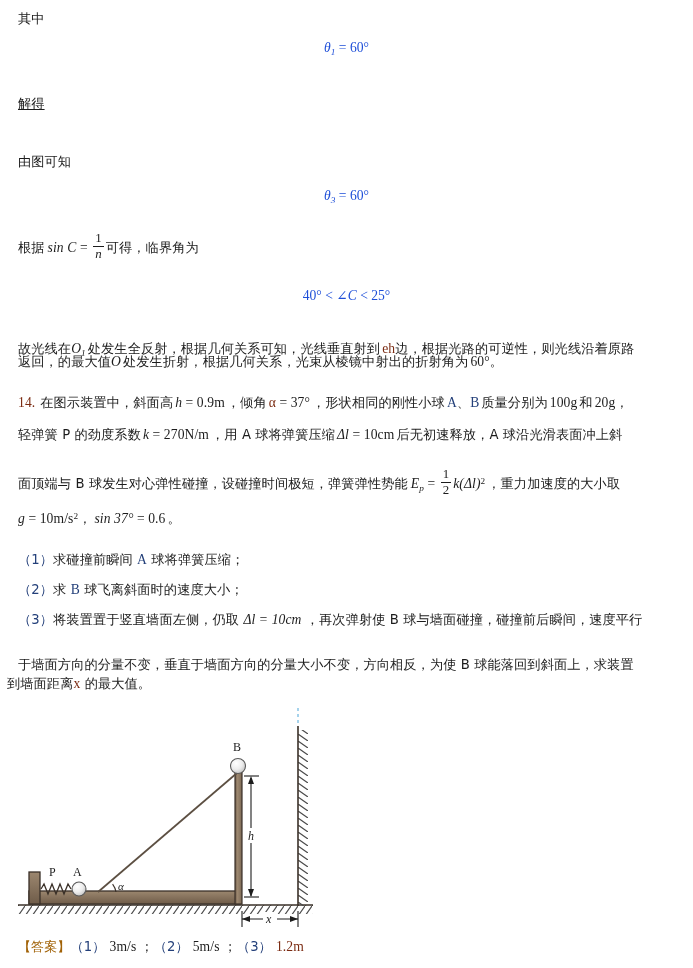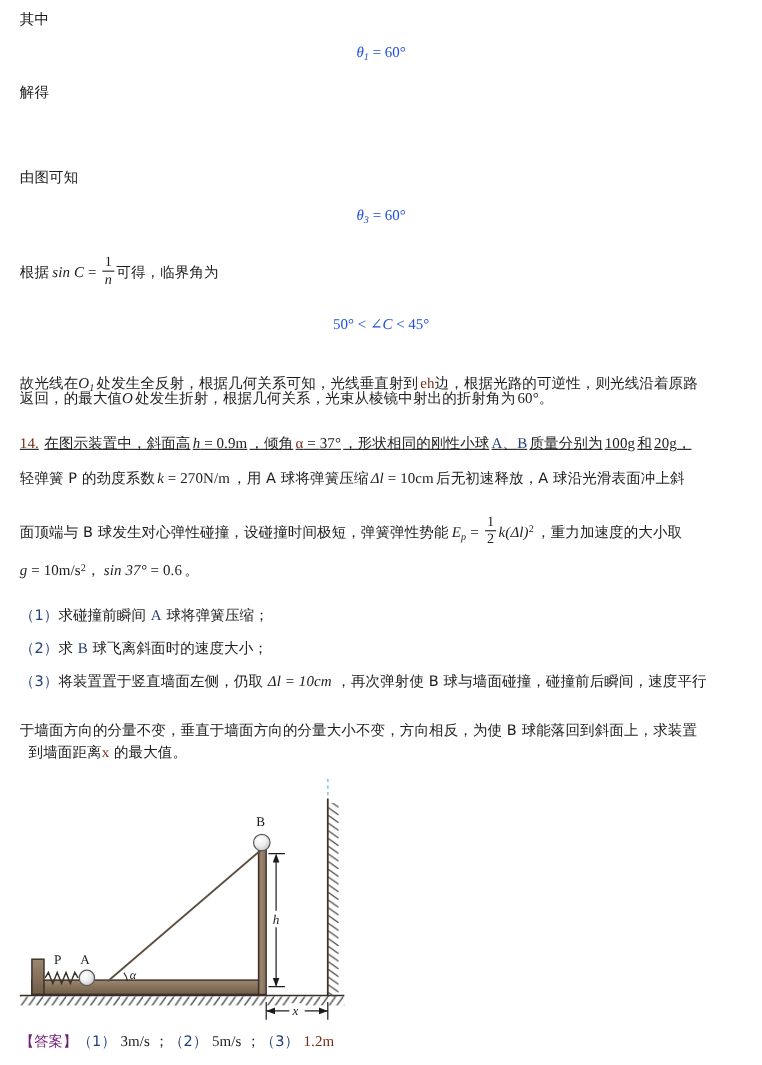--- a/index.html
+++ b/index.html
@@ -82,21 +82,21 @@
     font-style: italic;
   }
 
   .cjk {
     font-family: "DejaVu Sans", "Liberation Sans", sans-serif;
     font-size: 13.2px;
   }
 
   .num-red { color: #7b2b12; font-style: normal; }
   .dark-blue { color: #24407a; }
-  .ans-label { color: #701a75; font-family: "DejaVu Sans","Liberation Sans",sans-serif; }
+  .ans-label { color: #a16207; font-family: "DejaVu Sans","Liberation Sans",sans-serif; }
 
   
   .figure {
     position: absolute;
     left: 18px;
     top: 706px;
     width: 350px;
     height: 226px;
   }
   .figure svg { display: block; }
@@ -106,51 +106,51 @@
 
 <div class="page">
 
   <div class="para cjk" style="left:18px; top:12px;">其中</div>
 
   <div class="centered-eq" style="top:40px;">
     <span class="mi">θ</span><span class="sub">1</span>
     <span class="mo"> = </span><span class="mn">60</span><span class="deg">°</span>
   </div>
 
-  <div class="para cjk" style="left:18px; top:78px;">解得</div>
+  <div class="para cjk" style="left:18px; top:97px;text-decoration:underline;">解得</div>
 
 
   <div class="para cjk" style="left:18px; top:155px;">由图可知</div>
 
   <div class="centered-eq" style="top:188px;">
     <span class="mi">θ</span><span class="sub">3</span>
     <span class="mo"> = </span><span class="mn">60</span><span class="deg">°</span>
   </div>
 
   <div class="para" style="left:18px; top:232px;">
     <span class="cjk">根据</span><span style="display:inline-block;width:3px"></span><span class="mi">sin C</span><span class="mo"> = </span><span class="frac"><span class="num mn">1</span><span class="den mi">n</span></span><span class="cjk">可得，临界角为</span>
   </div>
 
   <div class="centered-eq" style="top:287px;">
-    <span class="mn">50°</span>
+    <span class="mn">40°</span>
     <span class="mo"> &lt; </span>
     <span class="mi">∠C</span>
     <span class="mo"> &lt; </span>
-    <span class="mn">45°</span>
+    <span class="mn">25°</span>
   </div>
 
   <div class="para" style="left:18px; top:322px;margin-top:20px;">
     <span class="cjk">故光线在</span><span class="mi">O</span><span class="sub">1</span><span style="display:inline-block;width:2px"></span><span class="cjk">处发生全反射，根据几何关系可知，光线垂直射到</span><span style="display:inline-block;width:2px"></span><span class="mi num-red">eh</span><span class="cjk">边，根据光路的可逆性，则光线沿着原路</span>
   </div>
 
   <div class="para" style="left:18px; top:355px;">
     <span class="cjk">返回，的最大值</span><span class="mi">O</span><span style="display:inline-block;width:2px"></span><span class="cjk">处发生折射，根据几何关系，光束从棱镜中射出的折射角为</span><span style="display:inline-block;width:2px"></span><span class="mn">60°</span><span class="cjk">。</span>
   </div>
 
-  <div class="para" style="left:18px; top:396px;text-decoration:underline;">
+  <div class="para" style="left:18px; top:396px;">
     <span class="num-red mn">14.</span><span style="display:inline-block;width:5px"></span><span class="cjk">在图示装置中，斜面高</span><span style="display:inline-block;width:2px"></span><span class="mi">h</span><span class="mo"> = </span><span class="mn">0.9m</span><span style="display:inline-block;width:2px"></span><span class="cjk">，倾角</span><span style="display:inline-block;width:2px"></span><span class="mi num-red">α</span><span class="mo"> = </span><span class="mn">37°</span><span style="display:inline-block;width:2px"></span><span class="cjk">，形状相同的刚性小球</span><span style="display:inline-block;width:2px"></span><span class="mn dark-blue">A</span><span class="cjk">、</span><span class="mn dark-blue">B</span><span style="display:inline-block;width:2px"></span><span class="cjk">质量分别为</span><span style="display:inline-block;width:2px"></span><span class="mn">100g</span><span style="display:inline-block;width:2px"></span><span class="cjk">和</span><span style="display:inline-block;width:2px"></span><span class="mn">20g</span><span class="cjk">，</span>
   </div>
 
   <div class="para" style="left:18px; top:428px;">
     <span class="cjk">轻弹簧 P 的劲度系数</span><span style="display:inline-block;width:2px"></span><span class="mi">k</span><span class="mo"> = </span><span class="mn">270N/m</span><span style="display:inline-block;width:2px"></span><span class="cjk">，用 A 球将弹簧压缩</span><span style="display:inline-block;width:2px"></span><span class="mi">Δl</span><span class="mo"> = </span><span class="mn">10cm</span><span style="display:inline-block;width:2px"></span><span class="cjk">后无初速释放，A 球沿光滑表面冲上斜</span>
   </div>
 
   <div class="para" style="left:18px; top:468px;">
     <span class="cjk">面顶端与 B 球发生对心弹性碰撞，设碰撞时间极短，弹簧弹性势能</span><span style="display:inline-block;width:3px"></span><span class="mi">E</span><span class="sub">p</span><span class="mo"> = </span><span class="frac"><span class="num mn">1</span><span class="den mn" style="font-style:normal">2</span></span><span class="mi">k(Δl)</span><span class="supn">2</span><span style="display:inline-block;width:2px"></span><span class="cjk">，重力加速度的大小取</span>
   </div>
@@ -166,21 +166,21 @@
   <div class="para" style="left:18px; top:583px;">
     <span class="cjk dark-blue">（2）</span><span class="cjk">求 </span><span class="mn dark-blue">B</span><span class="cjk"> 球飞离斜面时的速度大小；</span>
   </div>
 
   <div class="para" style="left:18px; top:613px;">
     <span class="cjk dark-blue">（3）</span><span class="cjk">将装置置于竖直墙面左侧，仍取 </span><span class="mi">Δl = 10cm</span><span class="cjk"> ，再次弹射使 B 球与墙面碰撞，碰撞前后瞬间，速度平行</span>
   </div>
 
   <div class="para cjk" style="left:18px; top:658px;">于墙面方向的分量不变，垂直于墙面方向的分量大小不变，方向相反，为使 B 球能落回到斜面上，求装置</div>
 
-  <div class="para" style="left:26px; top:677px;">
+  <div class="para" style="left:7px; top:677px;">
     <span class="cjk">到墙面距离</span><span class="mi num-red">x</span><span class="cjk"> 的最大值。</span>
   </div>
 
   <div class="figure">
     <svg width="350" height="226" viewBox="0 0 350 226" xmlns="http://www.w3.org/2000/svg">
       <defs>
         <pattern id="groundHatch" patternUnits="userSpaceOnUse" width="7" height="10" patternTransform="rotate(0)">
           <line x1="0" y1="10" x2="7" y2="0" stroke="#4a4a4a" stroke-width="1.2"></line>
         </pattern>
         <pattern id="wallHatch" patternUnits="userSpaceOnUse" width="10" height="7">

